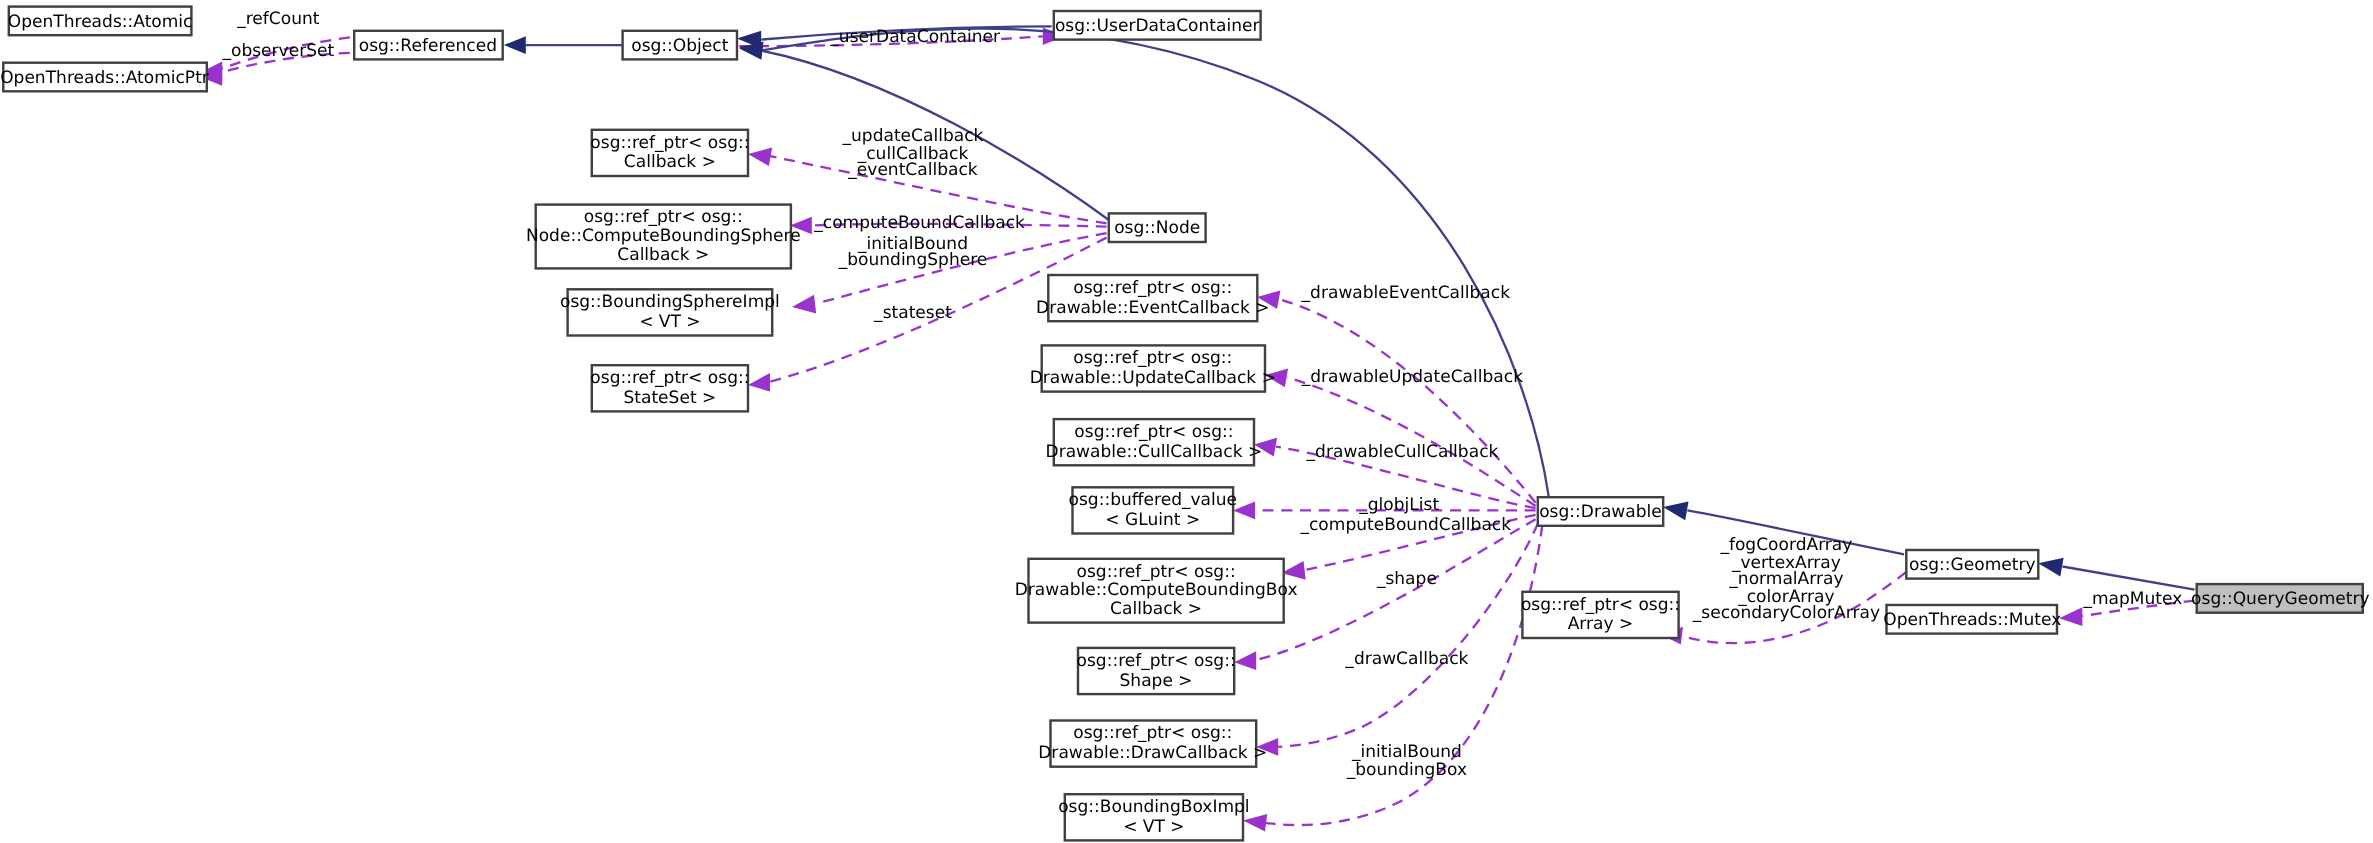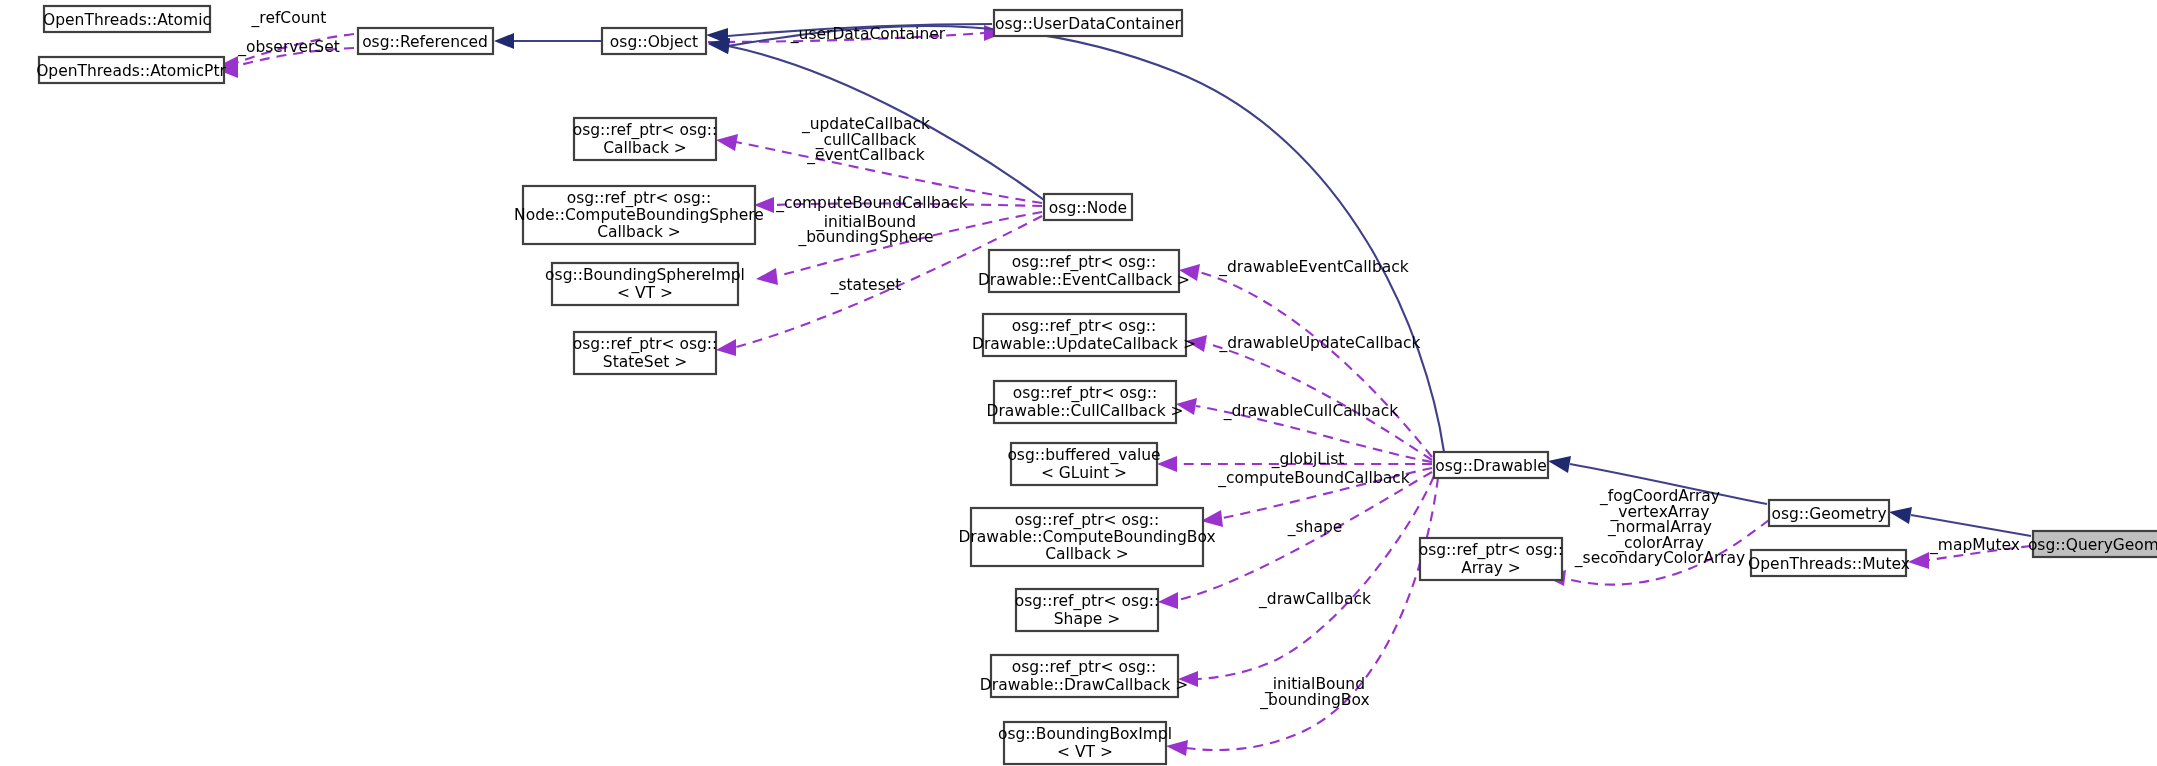--- a/index.html
+++ b/index.html
@@ -10,21 +10,20 @@
   body {
     width: 2157px;
     height: 766px;
     font-family: "DejaVu Sans", sans-serif;
     overflow: hidden;
   }
   #diagram-root {
     position: relative;
     width: 1712px;
     height: 766px;
-    margin-left: 36px;
   }
   svg#graph {
     position: absolute;
     top: 0;
     left: 0;
     width: 2157px;
     height: 766px;
     display: block;
   }
   .node-box {

